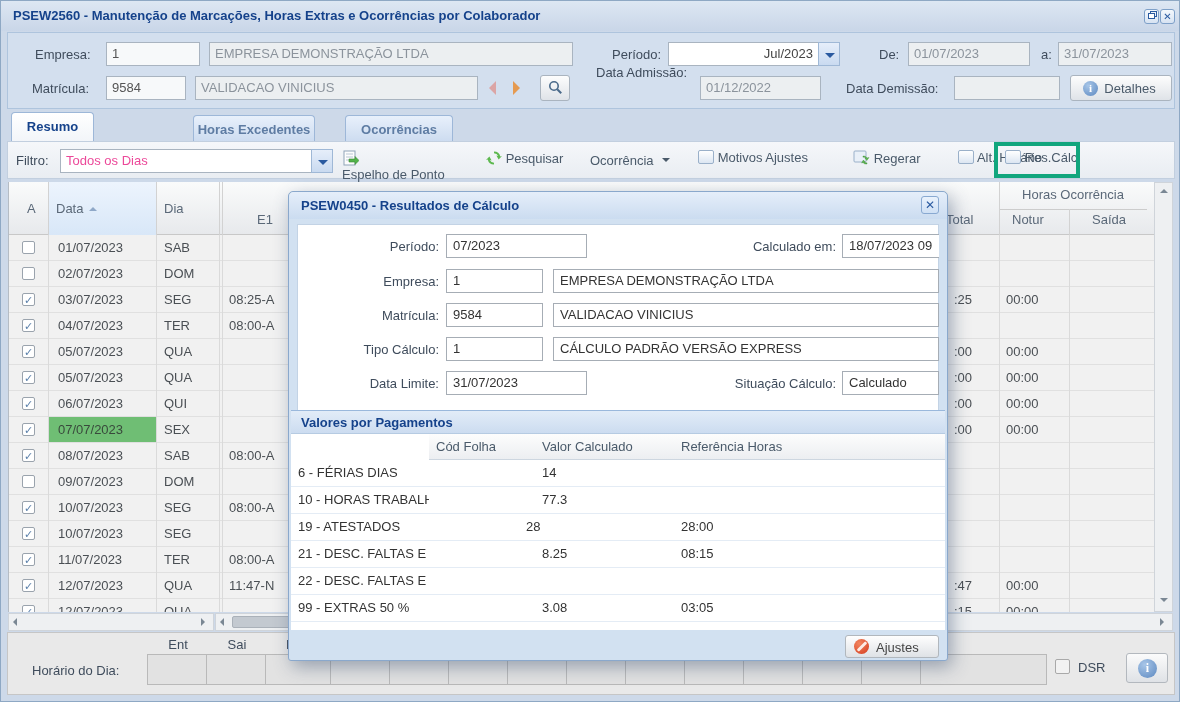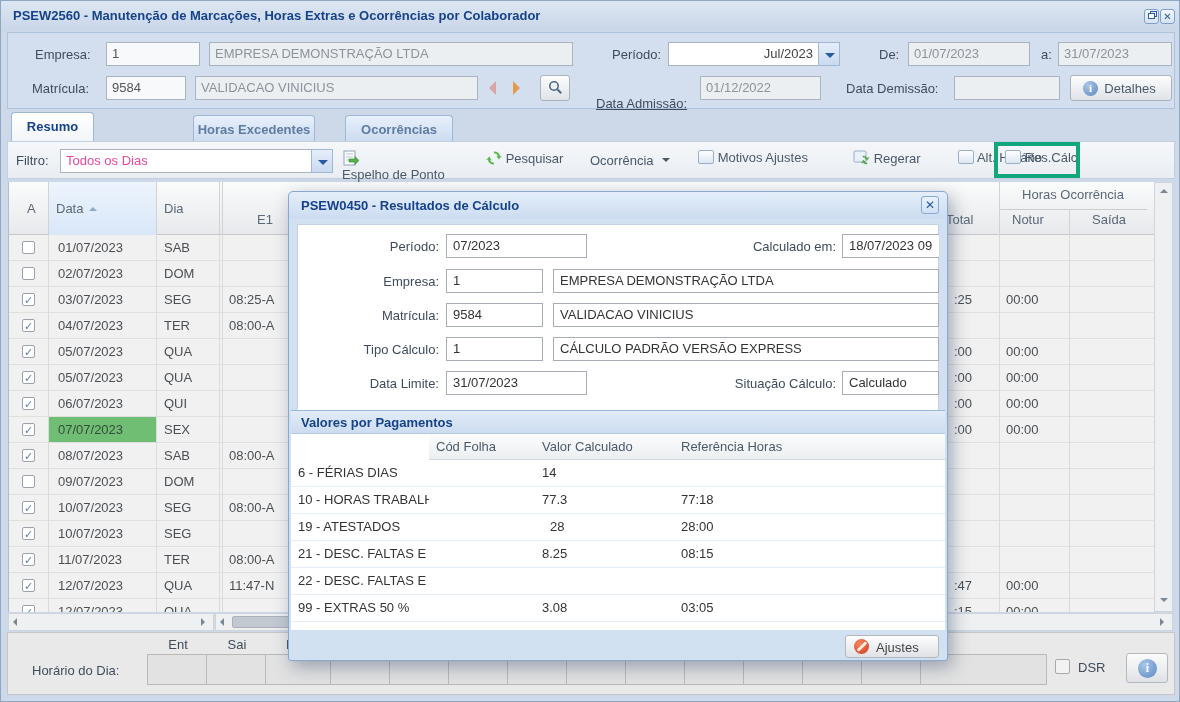--- a/index.html
+++ b/index.html
@@ -110,21 +110,21 @@
     <div class="abs field edit" style="left:98px;top:43px;width:80px;">9584</div>
     <div class="abs field" style="left:187px;top:43px;width:283px;">VALIDACAO VINICIUS</div>
     <div class="abs navarrow" style="left:481px;top:48px;border-right-color:#dba5a5;border-left:none;"></div>
     <div class="abs navarrow" style="left:505px;top:48px;border-left-color:#e59a50;border-right:none;"></div>
     <div class="abs btn" style="left:532px;top:42px;width:30px;height:26px;">
       <svg width="15" height="15" style="margin-top:4px;" viewBox="0 0 15 15">
           <circle cx="6" cy="6" r="4.2" fill="none" stroke="#4a6a8a" stroke-width="1.6"></circle>
           <line x1="9.2" y1="9.2" x2="13.2" y2="13.2" stroke="#4a6a8a" stroke-width="2"></line>
         </svg>
     </div>
-    <div class="abs lbl" style="left:588px;top:63px;text-decoration:underline;">Data Admissão:</div>
+    <div class="abs lbl" style="left:588px;top:32px;">Data Admissão:</div>
     <div class="abs field" style="left:692px;top:43px;width:121px;">01/12/2022</div>
     <div class="abs lbl" style="left:838px;top:48px;">Data Demissão:</div>
     <div class="abs field" style="left:946px;top:43px;width:106px;"></div>
     <div class="abs btn" style="left:1062px;top:42px;width:102px;height:26px;padding-top:5px;">
       <span style="position:absolute;left:12px;top:5px;width:15px;height:15px;border-radius:50%;background:radial-gradient(circle at 35% 30%,#a8c6e8,#5c88c0);color:#fff;font-size:11px;line-height:15px;font-family:'Liberation Serif',serif;font-weight:bold;">i</span>
       <span style="margin-left:18px;">Detalhes</span>
     </div>
   </div>
 
   <div class="abs tab active" style="left:10px;width:83px;">Resumo</div>
@@ -528,27 +528,26 @@
             <div class="mcell" style="left:0;width:138px;">6 - FÉRIAS DIAS</div>
             <div class="mcell" style="left:138px;width:106px;"></div>
             <div class="mcell" style="left:244px;width:139px;">14</div>
             <div class="mcell" style="left:383px;width:128px;"></div>
           </div>
 
           <div class="mrow">
             <div class="mcell" style="left:0;width:138px;">10 - HORAS TRABALHA...</div>
             <div class="mcell" style="left:138px;width:106px;"></div>
             <div class="mcell" style="left:244px;width:139px;">77.3</div>
-            <div class="mcell" style="left:383px;width:128px;">77:18</div>
           </div>
 
           <div class="mrow">
             <div class="mcell" style="left:0;width:138px;">19 - ATESTADOS</div>
             <div class="mcell" style="left:138px;width:106px;"></div>
-            <div class="mcell" style="left:252px;width:139px;">28</div>
+            <div class="mcell" style="left:228px;width:139px;">28</div>
             <div class="mcell" style="left:383px;width:128px;">28:00</div>
           </div>
 
           <div class="mrow">
             <div class="mcell" style="left:0;width:138px;">21 - DESC. FALTAS E AT...</div>
             <div class="mcell" style="left:138px;width:106px;"></div>
             <div class="mcell" style="left:244px;width:139px;">8.25</div>
             <div class="mcell" style="left:383px;width:128px;">08:15</div>
           </div>
 

